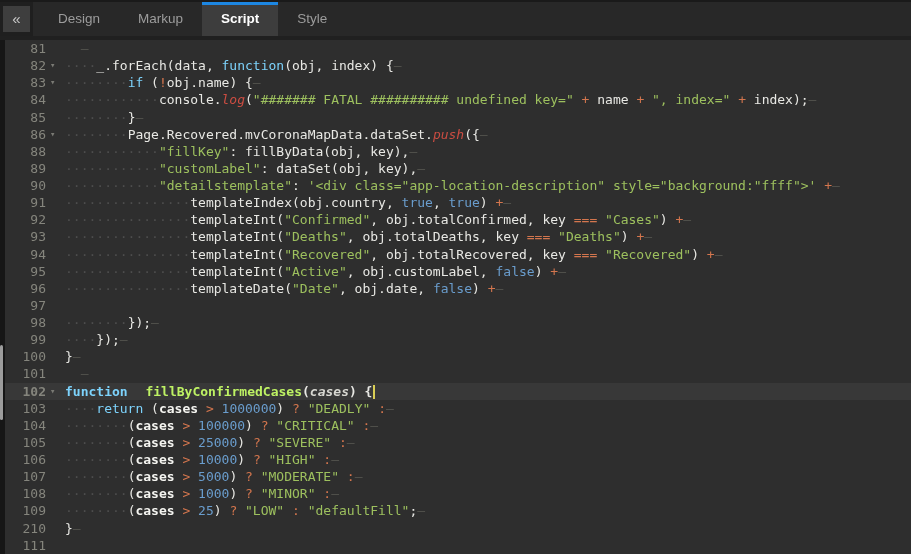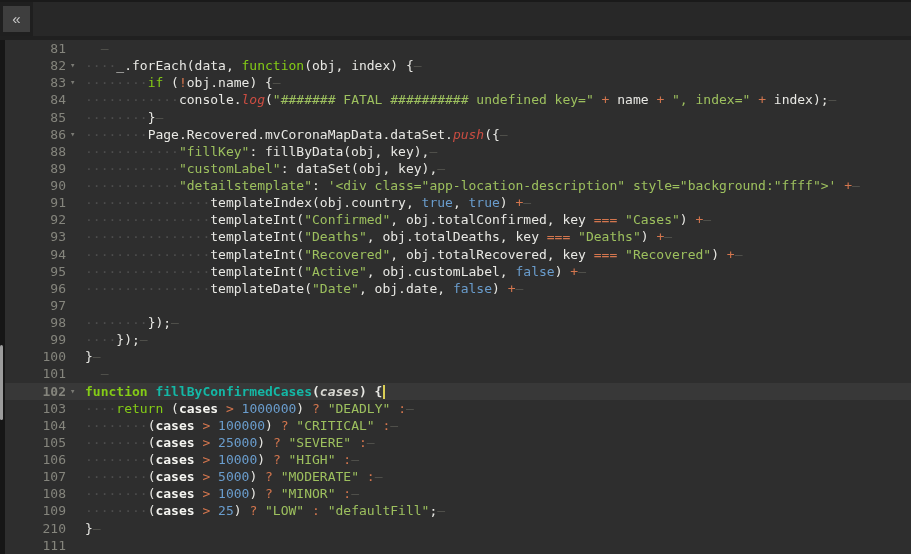--- a/index.html
+++ b/index.html
@@ -52,52 +52,58 @@
   }
   .thumb {
     position:absolute; left:0; top:305px; width:3px; height:75px;
     background:#9c9c9c; border-radius:2px; cursor:pointer;
   }
   .lines { margin-left:5px; }
   .row { display:flex; height:17.13px; line-height:17.13px; }
   .row.current { background:rgba(255,255,255,0.05);font-weight:bold; }
   .num {
     width:41px; flex:none; text-align:right;
-    color:#85857d; user-select:none;margin-left:20px;
+    color:#85857d; user-select:none;
   }
   .foldcol {
     width:19px; flex:none; text-align:left; padding-left:4px; box-sizing:border-box;
     color:#7a7a74; font-size:9px; user-select:none;
   }
   .code { white-space:pre; }
 
   .tok-ws  { color:#4d4d4d; }
   .tok-txt { color:#e8e8e4; }
-  .tok-kw  { color:#84cc16; }
+  .tok-kw  { color:#7dd3fc; }
   .tok-str { color:#9dc05e; }
   .tok-num { color:#6a9dcd; }
   .tok-op  { color:#d4764e; }
   .tok-call{ color:#cc4d42;font-style:italic; }
-  .tok-fn  { color:#14b8a6; }
+  .tok-fn  { color:#bef264;margin-left:10px; }
   .tok-arg { color:#d8d8d2; font-style:italic; }
   .tok-var { color:#f4f4f0; font-weight:bold; }
   .tok-eol { color:#55554f; }
   .cursor {
     display:inline-block; width:2px; height:14px;
     background:#d9ce55; vertical-align:text-bottom; margin-left:1px;
   }
 </style>
 </head>
 <body>
 
 <div class="app">
   <header class="topbar">
     <div class="left-cap">
       <button class="collapse">«</button>
     </div>
+    <nav class="tabs">
+        <div class="tab">Design</div>
+        <div class="tab">Markup</div>
+        <div class="tab active">Script</div>
+        <div class="tab">Style</div>
+      </nav>
   </header>
 
   <div class="editor">
     <div class="rail">
       <div class="thumb"></div>
     </div>
     <div class="lines" id="lines">
         <div class="row">
           <span class="num">81</span>
           <span class="foldcol"></span>

